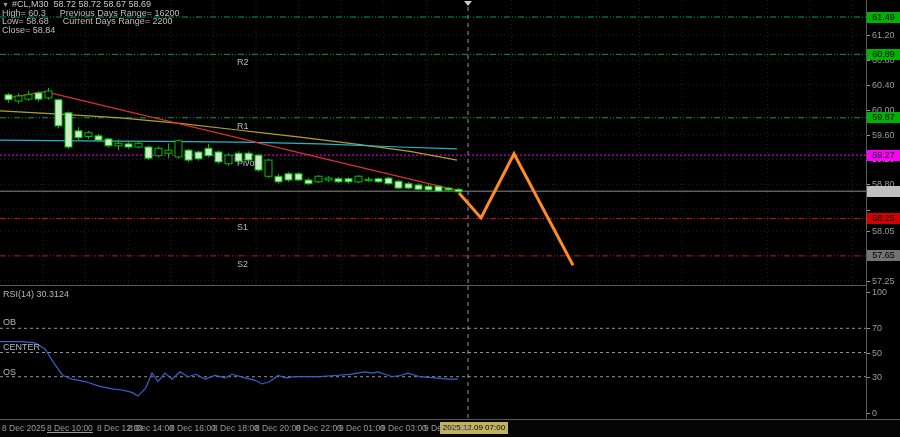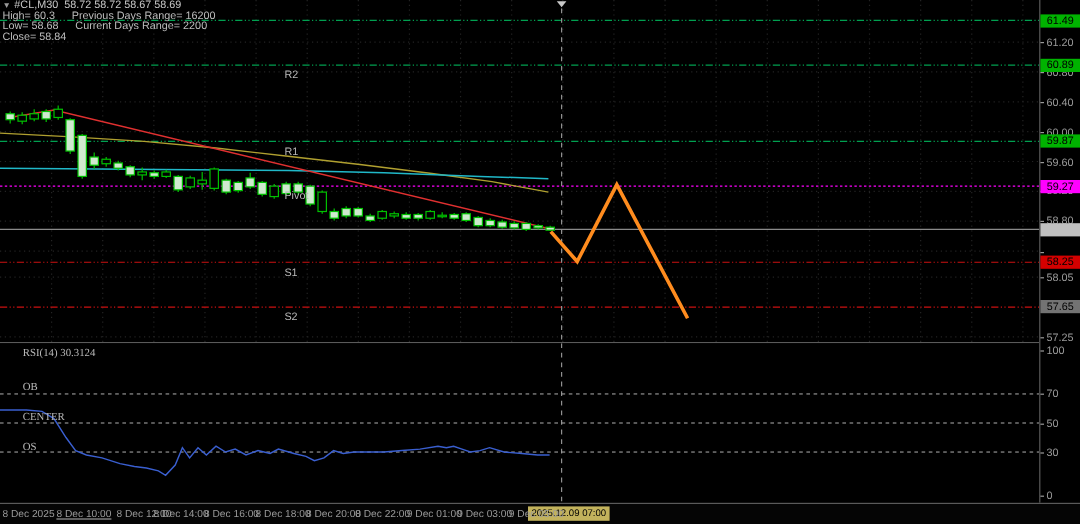--- a/index.html
+++ b/index.html
@@ -8,21 +8,21 @@
   svg{position:absolute;left:0;display:block;}
   #main-svg{top:0;}
   #rsi-svg{top:286px;}
   .overlay{position:absolute;pointer-events:none;}
   #header-overlay{top:1px;left:2px;color:#c8c8c8;font-size:9px;line-height:7.5px;}
   #header-overlay .hrow{white-space:nowrap;margin-bottom:1px;height:7.5px;}
   #header-overlay .dim{color:#bdbdbd;}
   .hgap{display:inline-block;width:14px;}
   .collapse{color:#9a9a9a;font-size:7px;margin-right:3px;}
   .lvl-label{position:absolute;color:#b8b8b8;font-size:9px;}
-  .rsi-lab{position:absolute;color:#b8b8b8;font-size:9px;left:19px;font-family:Liberation Serif, serif;}
+  .rsi-lab{position:absolute;color:#b8b8b8;font-size:9px;left:3px;}
   #axis{position:absolute;left:866px;top:0;width:34px;height:419px;background:#000;
         border-left:1px solid #5a5a5a;}
   .ptick{position:absolute;left:5px;color:#9a9a9a;font-size:9px;height:10px;line-height:10px;}
   .ptick:before{content:"";position:absolute;left:-5px;top:5px;width:3px;height:1px;background:#9a9a9a;}
   .badge{position:absolute;left:0px;width:33px;height:11px;line-height:11px;font-size:9px;
          color:#000;text-align:center;}
   #time-axis{position:absolute;left:0;top:419px;width:900px;height:18px;background:#050505;
              border-top:1px solid #5a5a5a;}
   .ttick{position:absolute;top:3px;color:#9a9a9a;font-size:8.5px;white-space:nowrap;}
   #time-highlight{position:absolute;top:2px;height:12px;line-height:12px;font-size:8px;

